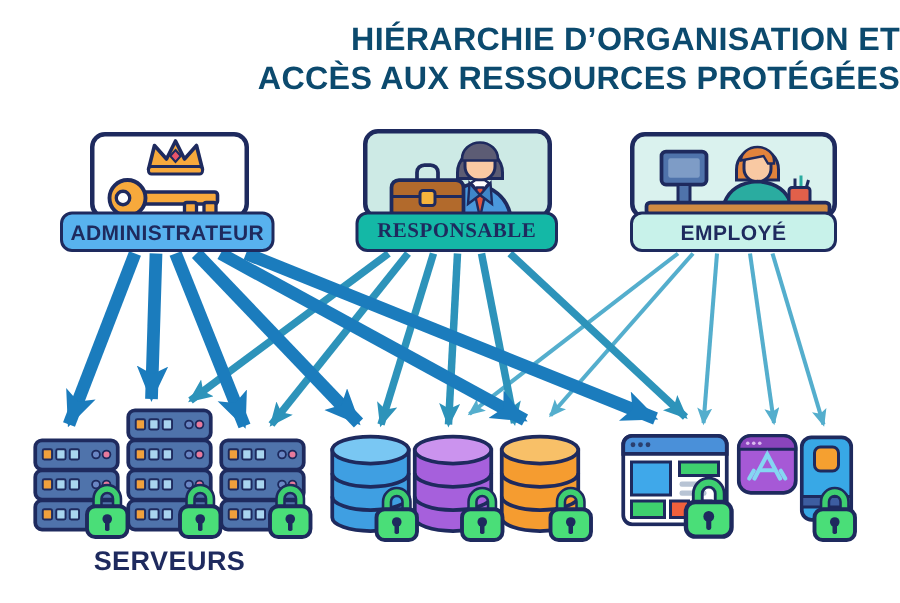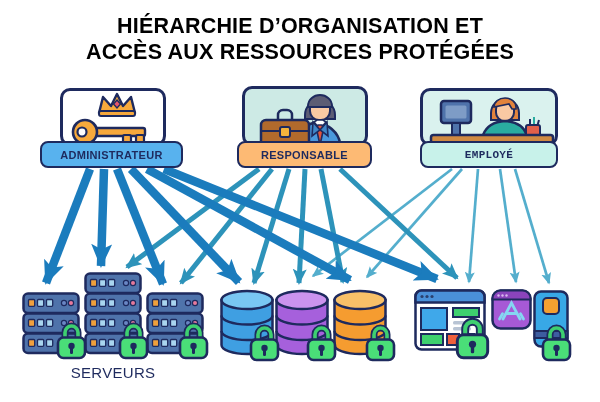--- a/index.html
+++ b/index.html
@@ -1,40 +1,40 @@
 <!DOCTYPE html>
 <html><head>
 <meta charset="utf-8">
 <style>
   html,body{margin:0;padding:0;background:#ffffff;}
   .canvas{
     position:relative;width:600px;height:402px;background:#ffffff;overflow:hidden;
     font-family:"Liberation Sans", sans-serif;
   }
   .title{
-    position:absolute;top:13px;left:0;width:100%;text-align:center;
-    font-weight:bold;font-size:21.5px;line-height:1.22;color:#000000;letter-spacing:.2px;
+    position:absolute;top:13px;left:0;width:100%;text-align:right;
+    font-weight:bold;font-size:21.5px;line-height:1.22;color:#0c4a6e;letter-spacing:.2px;
     z-index:1;
   }
   .card{
     position:absolute;border:3px solid #1e2a5e;border-radius:10px;
     box-sizing:border-box;background:#ffffff;z-index:4;
   }
   .card svg{position:absolute;left:0;top:0;}
   .pill{
     position:absolute;height:27px;border:2.5px solid #1e2a5e;border-radius:8px;
     box-sizing:border-box;display:flex;align-items:center;justify-content:center;
-    font-weight:bold;font-size:11px;letter-spacing:.3px;color:#1e2a5e;z-index:5;
+    font-weight:bold;font-size:14px;letter-spacing:.3px;color:#1e2a5e;z-index:5;
   }
   #arrow-layer{position:absolute;left:0;top:0;z-index:2;pointer-events:none;}
   .resource{position:absolute;z-index:3;}
   .lock{position:absolute;z-index:6;}
   .group-label{
-    position:absolute;top:364px;text-align:center;font-weight:normal;
-    font-size:15px;letter-spacing:.3px;color:#1e2a5e;z-index:3;
+    position:absolute;top:364px;text-align:center;font-weight:bold;
+    font-size:18px;letter-spacing:.3px;color:#1e2a5e;z-index:3;
   }
 </style>
 </head>
 <body>
 
 <div class="canvas">
 
   <div class="title">
     <div>HIÉRARCHIE D’ORGANISATION ET</div>
     <div>ACCÈS AUX RESSOURCES PROTÉGÉES</div>
@@ -100,24 +100,24 @@
       <g>
         <rect x="8" y="44" width="122" height="8" rx="2.5" fill="#d08a42" stroke="#1e2a5e" stroke-width="2.5"></rect>
         <rect x="15" y="52" width="108" height="6" fill="#b5712e" stroke="#1e2a5e" stroke-width="2"></rect>
       </g>
     </svg>
   </div>
 
   <div class="pill" id="pill-admin" style="left: 40px; top: 141px; width: 143px; background: rgb(88, 178, 238);">
     <span>ADMINISTRATEUR</span>
   </div>
-  <div class="pill" id="pill-resp" style="left: 237px; top: 141px; width: 135px; background: #fdba74;">
+  <div class="pill" id="pill-resp" style="left: 237px; top: 141px; width: 135px; background: #14b8a6; font-family: Liberation Serif, serif;">
     <span>RESPONSABLE</span>
   </div>
-  <div class="pill" id="pill-emp" style="left: 420px; top: 141px; width: 138px; background: rgb(200, 242, 234); font-family: Liberation Mono, monospace;">
+  <div class="pill" id="pill-emp" style="left: 420px; top: 141px; width: 138px; background: rgb(200, 242, 234);">
     <span>EMPLOYÉ</span>
   </div>
 
   <svg id="arrow-layer" width="600" height="402" viewBox="0 0 600 402">
     <defs>
       <marker id="head-admin" markerUnits="userSpaceOnUse" markerWidth="25" markerHeight="22" refX="22" refY="10.5" orient="auto">
         <path d="M0,0 L24,10.5 L0,21 L5.5,10.5 z" class="mk-admin" fill="#1b7cbd"></path>
       </marker>
       <marker id="head-resp" markerUnits="userSpaceOnUse" markerWidth="17" markerHeight="15" refX="14" refY="7" orient="auto">
         <path d="M0,0 L16,7 L0,14 L3.5,7 z" class="mk-resp" fill="#2d93ba"></path>

